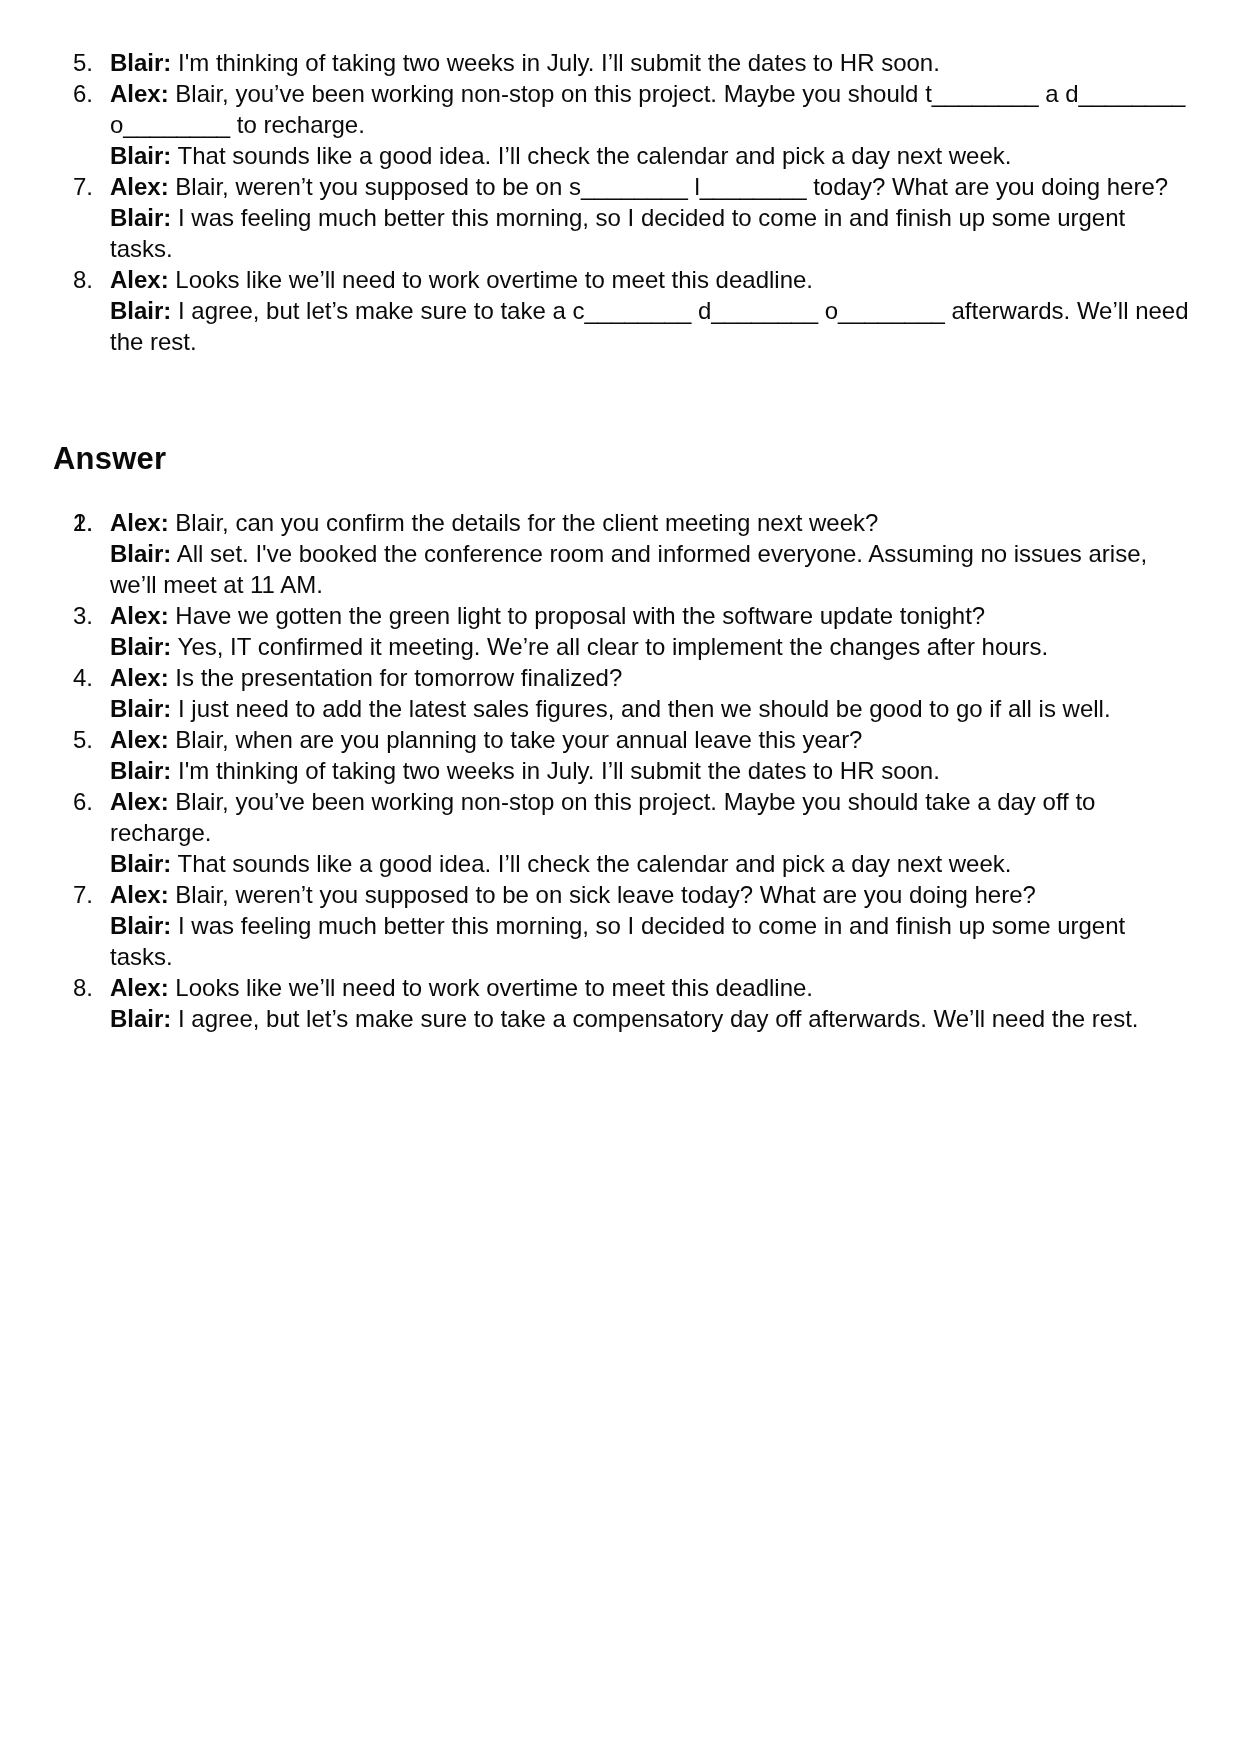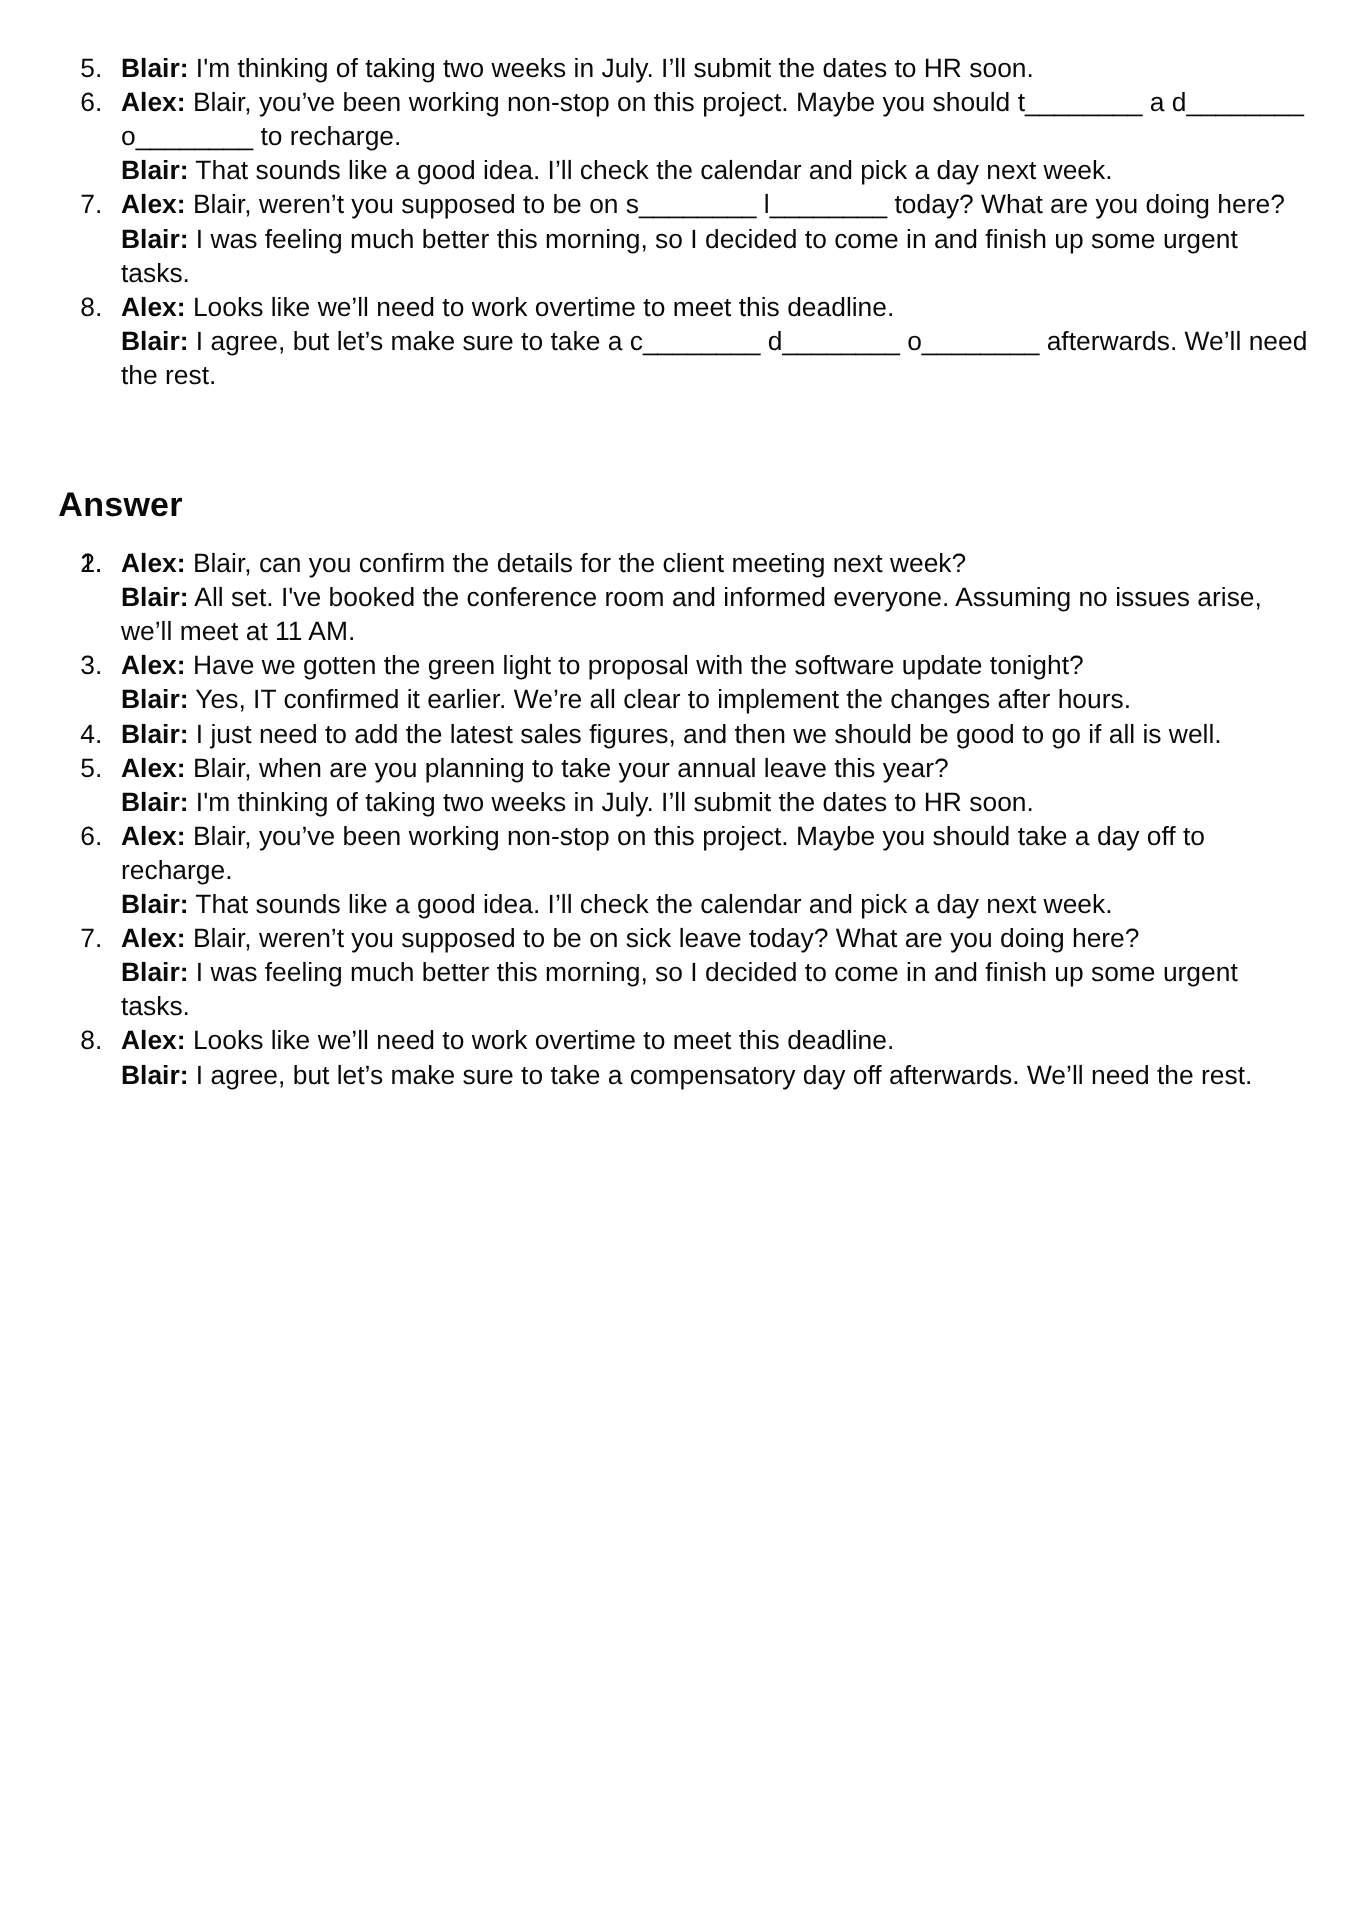--- a/index.html
+++ b/index.html
@@ -38,21 +38,21 @@
     left: 0;
     top: 0;
   }
   .turn {
     margin: 0;
   }
   .speaker {
     font-weight: 700;
   }
   .answer-heading {
-    margin: 84px 0 20px 0;
+    margin: 84px 0 30px 0;
     font-size: 31px;
     line-height: 36px;
     font-weight: 700;
     letter-spacing: 0.2px;
   }
 </style>
 </head>
 <body>
 
 <div class="page">
@@ -96,25 +96,26 @@
 
         <li class="qa-item">
           <span class="item-num">2.</span>
           <p class="turn"><span class="speaker">Alex:</span> <span>Blair, can you confirm the details for the client meeting next week?</span></p>
           <p class="turn"><span class="speaker">Blair:</span> <span>All set. I've booked the conference room and informed everyone. Assuming no issues arise, we’ll meet at 11 AM.</span></p>
         </li>
 
         <li class="qa-item">
           <span class="item-num">3.</span>
           <p class="turn"><span class="speaker">Alex:</span> <span>Have we gotten the green light to proposal with the software update tonight?</span></p>
-          <p class="turn"><span class="speaker">Blair:</span> <span>Yes, IT confirmed it earlier. We’re all clear to implement the changes after hours.</span></p>
+          <p class="turn"><span class="speaker">Blair:</span> <span>Yes, IT confirmed it meeting. We’re all clear to implement the changes after hours.</span></p>
         </li>
 
         <li class="qa-item">
           <span class="item-num">4.</span>
+          <p class="turn"><span class="speaker">Alex:</span> <span>Is the presentation for tomorrow finalized?</span></p>
           <p class="turn"><span class="speaker">Blair:</span> <span>I just need to add the latest sales figures, and then we should be good to go if all is well.</span></p>
         </li>
 
         <li class="qa-item">
           <span class="item-num">5.</span>
           <p class="turn"><span class="speaker">Alex:</span> <span>Blair, when are you planning to take your annual leave this year?</span></p>
           <p class="turn"><span class="speaker">Blair:</span> <span>I'm thinking of taking two weeks in July. I’ll submit the dates to HR soon.</span></p>
         </li>
 
         <li class="qa-item">

